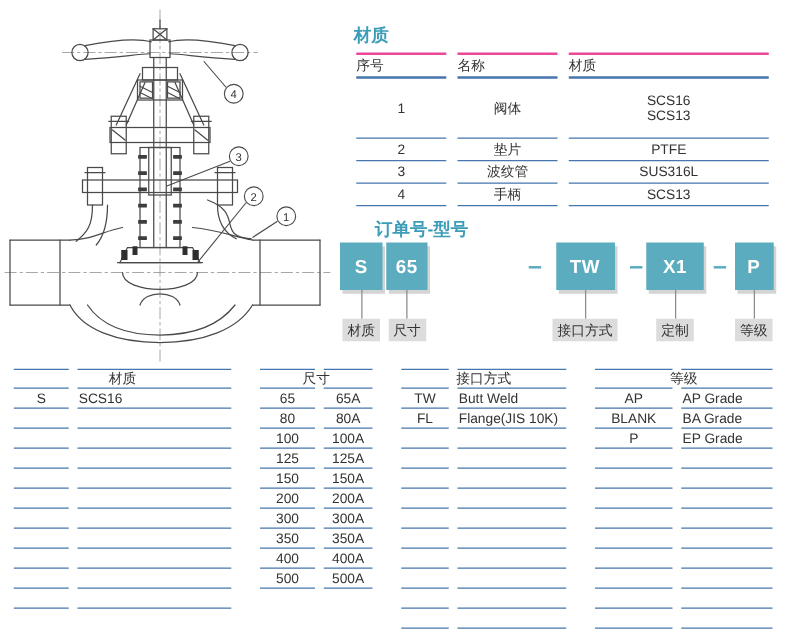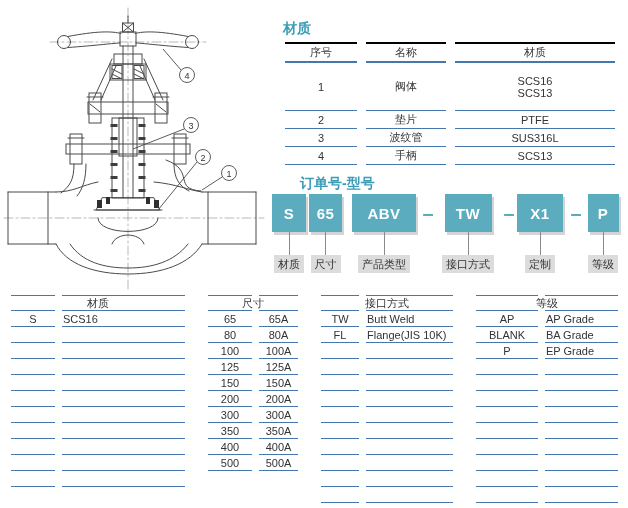--- a/index.html
+++ b/index.html
@@ -11,22 +11,22 @@
   }
   .sec-title { position: absolute; color: #3b9db8; font-weight: bold; font-size: 14px; }
 
   
   table.mat {
     position: absolute; left: 276px; top: 42px; width: 348px;
     border-collapse: separate; border-spacing: 9px 0; font-size: 11px;
     table-layout: fixed;
   }
   table.mat th {
-    border-top: 2px solid #000000; border-bottom: 2px solid #4576ad;
-    font-weight: normal; text-align: center; height: 17px; padding: 1px 0;
+    border-top: 2px solid #ec4899; border-bottom: 2px solid #4576ad;
+    font-weight: normal; text-align: left; height: 17px; padding: 1px 0;
   }
   table.mat td {
     border-bottom: 1.5px solid #4576ad; text-align: center;
     height: 17px; padding: 1px 0; vertical-align: middle;
   }
   table.mat tr.tall td { height: 48px; }
 
   
   .order-row { position: absolute; left: 272px; top: 194px; width: 350px; height: 82px; }
   .unit { position: absolute; top: 0; display: flex; flex-direction: column; align-items: center; }
@@ -232,25 +232,20 @@
     <div class="unit" style="left:0px; width:34px;">
       <div class="code-box">S</div>
       <div class="vline"></div>
       <div class="seg-label">材质</div>
     </div>
     <div class="unit" style="left:37px; width:33px;">
       <div class="code-box">65</div>
       <div class="vline"></div>
       <div class="seg-label">尺寸</div>
     </div>
-    <div class="unit" style="left:80px; width:64px;">
-      <div class="code-box">ABV</div>
-      <div class="vline"></div>
-      <div class="seg-label">产品类型</div>
-    </div>
     <div class="dash" style="left:149px;">–</div>
     <div class="unit" style="left:166px; width:60px;">
       <div class="code-box" style="width:47px;">TW</div>
       <div class="vline"></div>
       <div class="seg-label">接口方式</div>
     </div>
     <div class="dash" style="left:230px;">–</div>
     <div class="unit" style="left:245px; width:46px;">
       <div class="code-box">X1</div>
       <div class="vline"></div>

